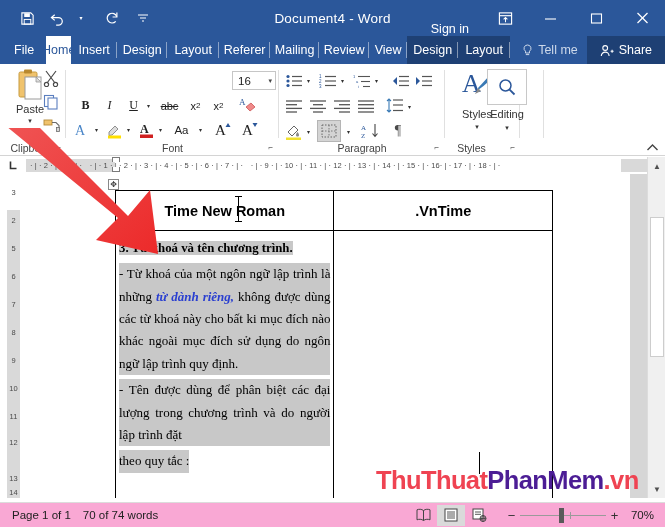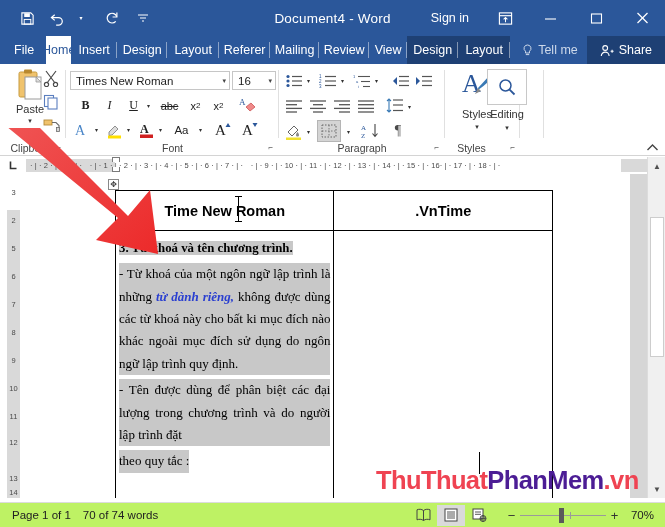--- a/index.html
+++ b/index.html
@@ -25,21 +25,21 @@
   }
   .qat .qicon svg { display: block; }
   .title-text {
     position: absolute; left: 0; right: 0; top: 0; height: 36px;
     display: flex; align-items: center; justify-content: center;
     color: #fff; font-size: 13.5px; letter-spacing: .2px;
     pointer-events: none;
   }
   .tb-right {
     position: absolute; right: 0; top: 0; height: 36px;
-    display: flex; align-items: center;
+    display: flex; align-items: flex-end;
   }
   .signin { color: #fff; font-size: 12.5px; padding: 0 14px; white-space: nowrap; }
   .ribbon-opts { width: 44px; height: 36px; display: flex; align-items: center; justify-content: center; }
   .wbtn { width: 46px; height: 36px; display: flex; align-items: center; justify-content: center; color: #fff; }
   .wbtn svg, .ribbon-opts svg { display: block; }
 
   
   .tabstrip {
     position: absolute; left: 0; top: 36px; width: 665px; height: 28px;
     background: #2b579a; display: flex; align-items: flex-end;
@@ -266,21 +266,21 @@
     font-size: 8px; color: #505050; background: #f0f0f0;
   }
   .vs-thumb {
     position: absolute; left: 2px; width: 14px; top: 60px; height: 140px;
     background: #ffffff; border: 1px solid #cdcdcd;
   }
 
   
   .status {
     position: absolute; left: 0; bottom: 0; width: 665px; height: 25px;
-    background: #bef264; border-top: 1px solid #dcdcdc;
+    background: #f9a8d4; border-top: 1px solid #dcdcdc;
     display: flex; align-items: center;
     font-size: 11.5px; color: #222;
   }
   .st-item { padding: 0 0 0 0; white-space: nowrap; }
   .st-pages { margin-left: 12px; }
   .st-words { margin-left: 12px; }
   .st-lang { margin-left: 27px; }
   .st-right {
     margin-left: auto; display: flex; align-items: center; height: 25px;
   }
@@ -429,24 +429,20 @@
             <path d="M9 6.5 h4 l3 3 v3" stroke="#6b6b6b" stroke-width="1.1" fill="none"></path>
             <rect x="13.5" y="11.5" width="3" height="4" fill="#d6d6d6" stroke="#6b6b6b" stroke-width=".8"></rect>
           </svg>
       </span>
       <div class="grp-label">Clipboard</div>
       <span class="dlg" style="right:2px;">⌐</span>
       <div class="grp-divider" style="right:0;"></div>
     </div>
 
     <div class="grp" style="left:66px;width:213px;">
-      <div class="fontbox" style="left:4px;">
-        <span>Times New Roman</span>
-        <span class="cb-caret">▾</span>
-      </div>
       <div class="sizebox" style="left:166px;">
         <span>16</span>
         <span class="cb-caret">▾</span>
       </div>
       <span class="fbtn" style="left:9px;top:31px;font-weight:bold;font-family:'Liberation Serif',serif;">B</span>
       <span class="fbtn" style="left:33px;top:31px;font-style:italic;font-family:'Liberation Serif',serif;">I</span>
       <span class="fbtn" style="left:57px;top:31px;font-family:'Liberation Serif',serif;text-decoration:underline;">U</span>
       <span class="sm-caret" style="left:77px;top:31px;">▾</span>
       <span class="fbtn wide" style="left:90px;top:31px;font-size:11px;text-decoration:line-through;">abc</span>
       <span class="fbtn" style="left:119px;top:31px;font-size:11px;">x<sub style="font-size:8px;">2</sub></span>

